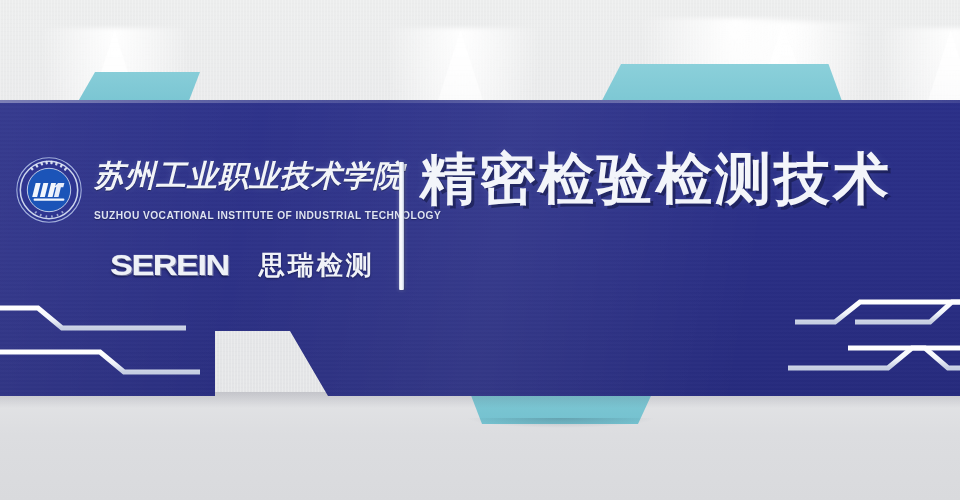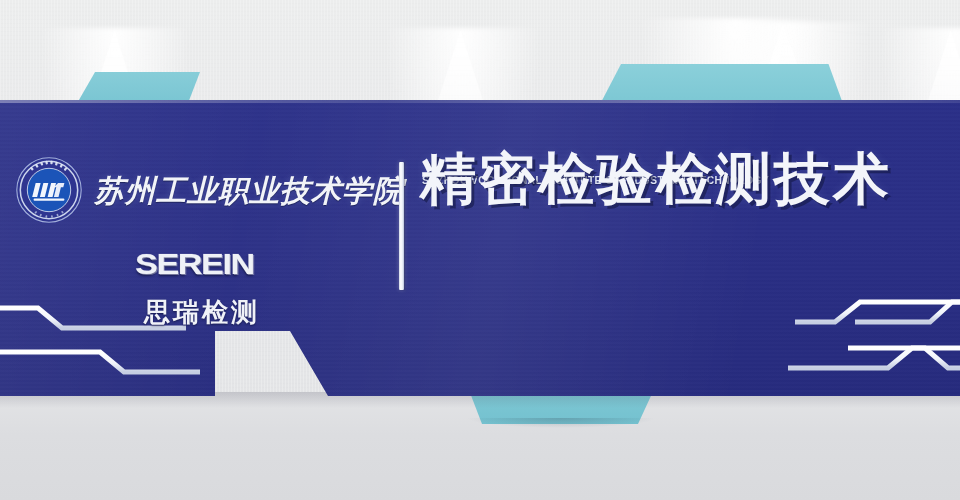--- a/index.html
+++ b/index.html
@@ -113,36 +113,36 @@
   
   .content{position:absolute;left:0;top:100px;width:960px;height:296px;}
 
   .brand-block{
     position:absolute;left:14px;top:55px;width:380px;
   }
   .brand-row{display:flex;align-items:center;gap:10px;}
 
   .crest{position:relative;width:70px;height:70px;flex:0 0 70px;}
 
-  .school-names{display:flex;flex-direction:row;gap:18px;padding-top:2px;}
+  .school-names{display:flex;flex-direction:column;gap:18px;padding-top:2px;}
   .school-cn{
     font-size:30px;line-height:1.06;font-weight:700;color:#f2f4f8;
     letter-spacing:1px;white-space:nowrap;
     font-family:"Liberation Serif","DejaVu Serif",serif;
     font-style:italic;
     text-shadow:0 1px 1px rgba(10,14,50,.55),0 0 6px rgba(180,200,255,.18);
   }
   .school-en{
     font-size:10.2px;line-height:1.1;font-weight:700;color:#dfe4f2;
     letter-spacing:.45px;white-space:nowrap;
     text-shadow:0 1px 1px rgba(10,14,50,.5);
   }
 
   .serein-row{
-    position:absolute;left:110px;top:148px;display:flex;align-items:center;gap:14px;flex-direction:column;
+    position:absolute;left:110px;top:148px;display:flex;align-items:center;gap:14px;
   }
   .serein-mark{
     font-size:29px;font-weight:800;letter-spacing:-1.2px;
     color:#eef1f7;
     font-family:"Liberation Sans","DejaVu Sans",sans-serif;
     transform:scaleX(1.18);transform-origin:left center;
     text-shadow:1px 1px 0 rgba(255,255,255,.35),0 2px 2px rgba(8,12,45,.6);
     -webkit-text-stroke:.4px rgba(255,255,255,.25);
   }
   .serein-cn{

